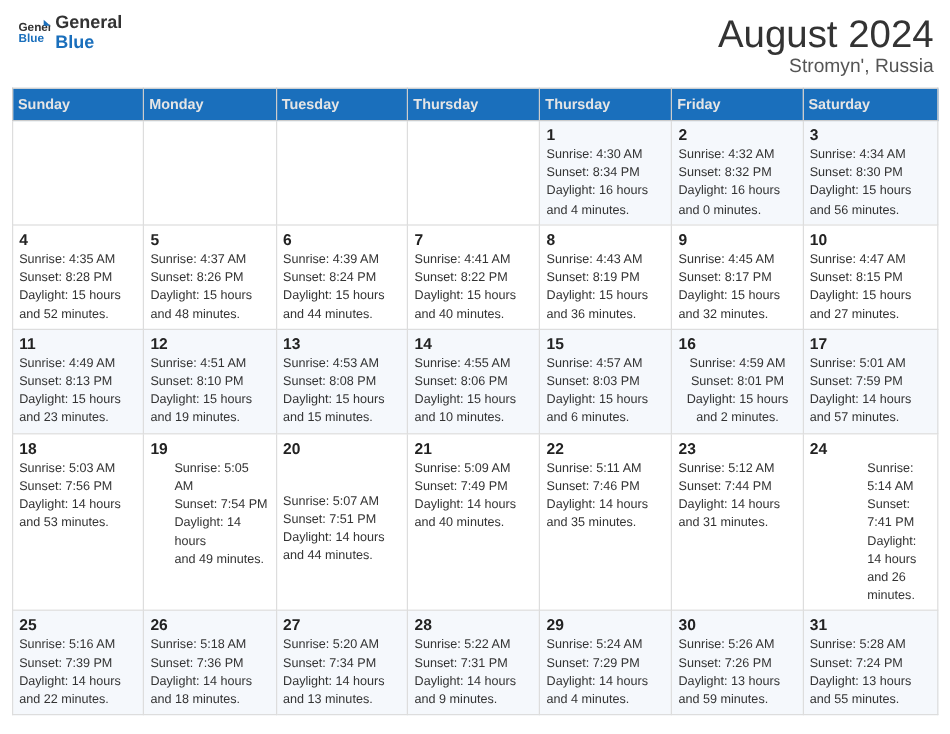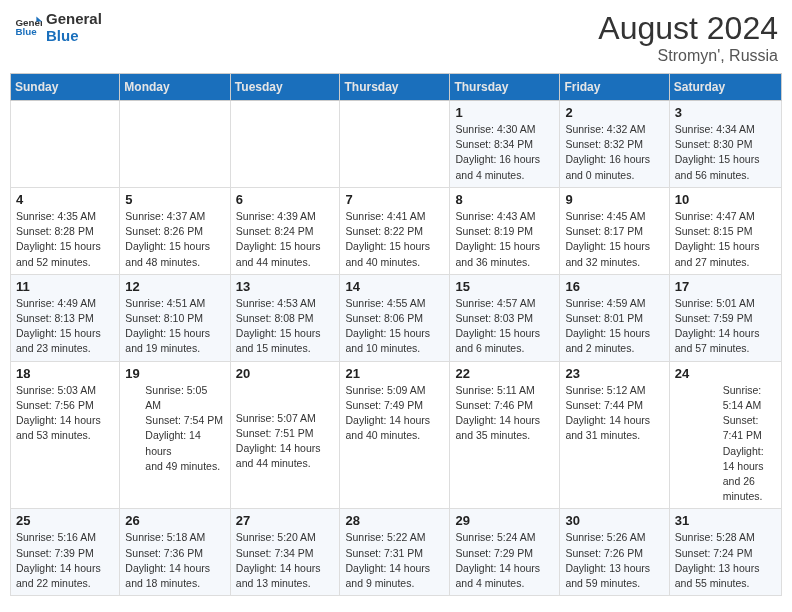--- a/index.html
+++ b/index.html
@@ -225,21 +225,21 @@
         </td>
         <td>
           <span class="day-number">15</span>
           <div class="day-detail" style="white-space: pre-line;">Sunrise: 4:57 AM
 Sunset: 8:03 PM
 Daylight: 15 hours
 and 6 minutes.</div>
         </td>
         <td>
           <span class="day-number">16</span>
-          <div class="day-detail" style="white-space: pre-line;">Sunrise: 4:59 AM
+          <div class="day-detail" style="white-space: pre-line; text-align: center;">Sunrise: 4:59 AM
 Sunset: 8:01 PM
 Daylight: 15 hours
 and 2 minutes.</div>
         </td>
         <td>
           <span class="day-number">17</span>
           <div class="day-detail" style="white-space: pre-line;">Sunrise: 5:01 AM
 Sunset: 7:59 PM
 Daylight: 14 hours
 and 57 minutes.</div>

